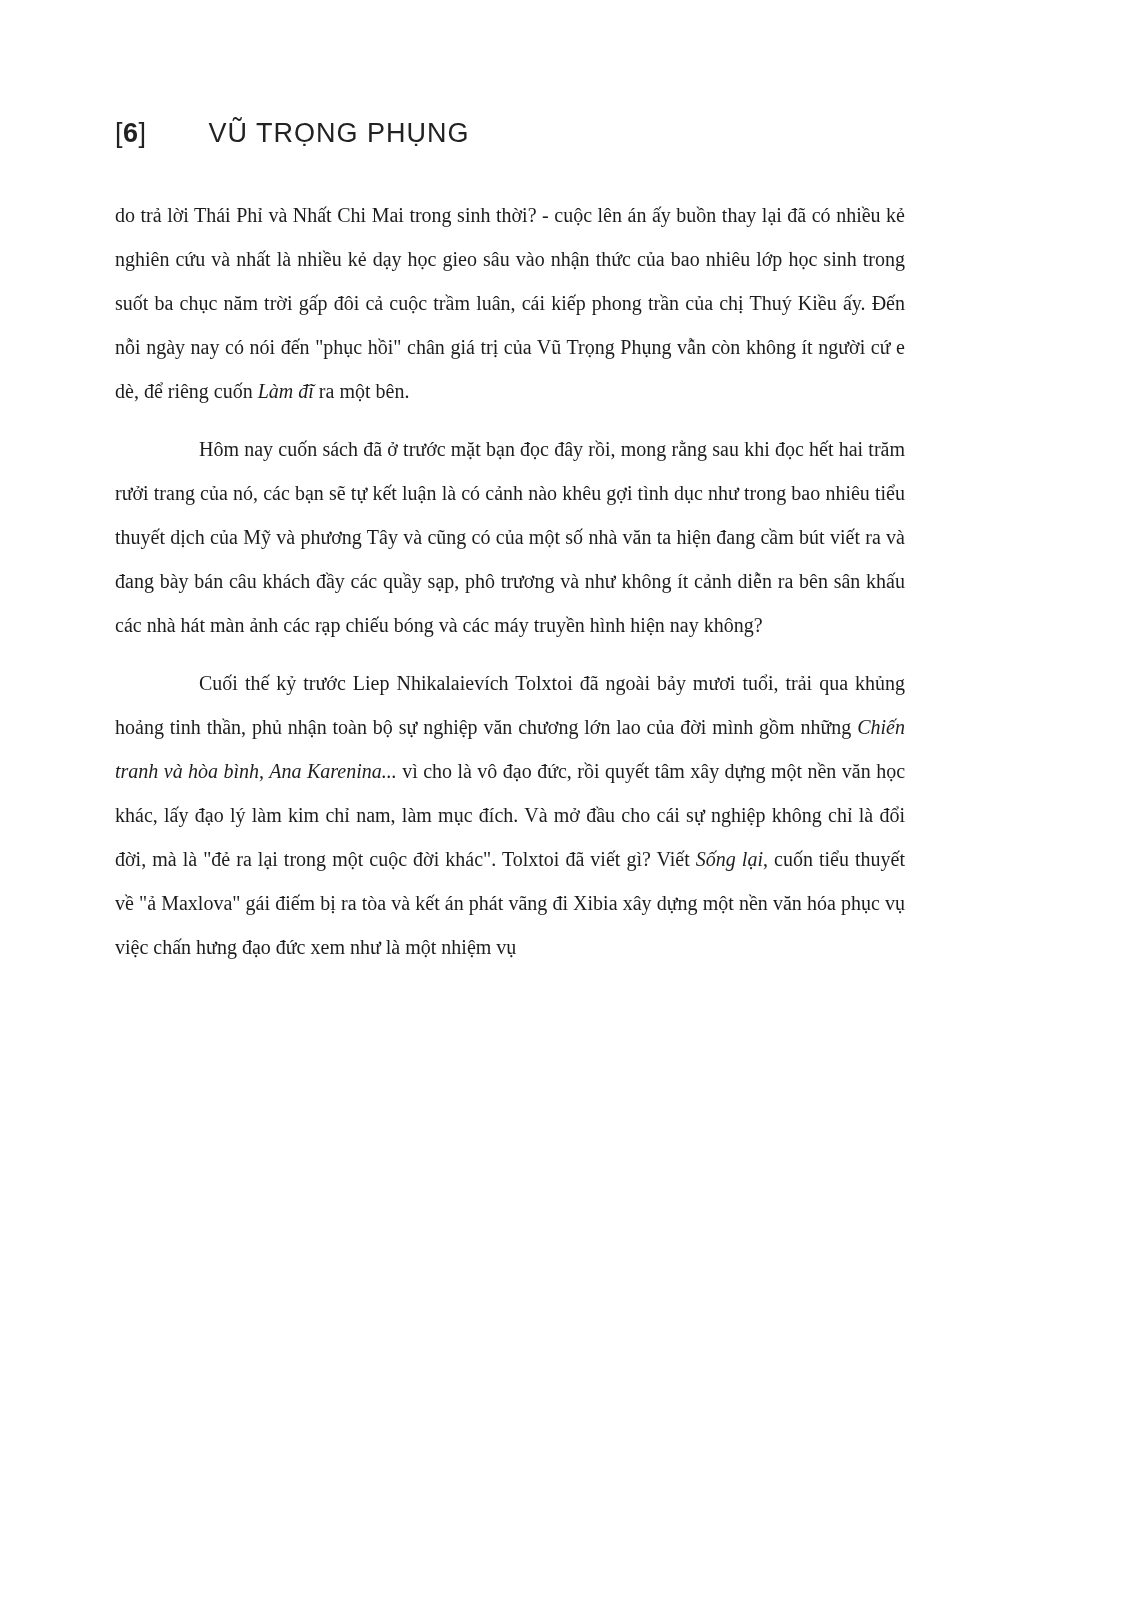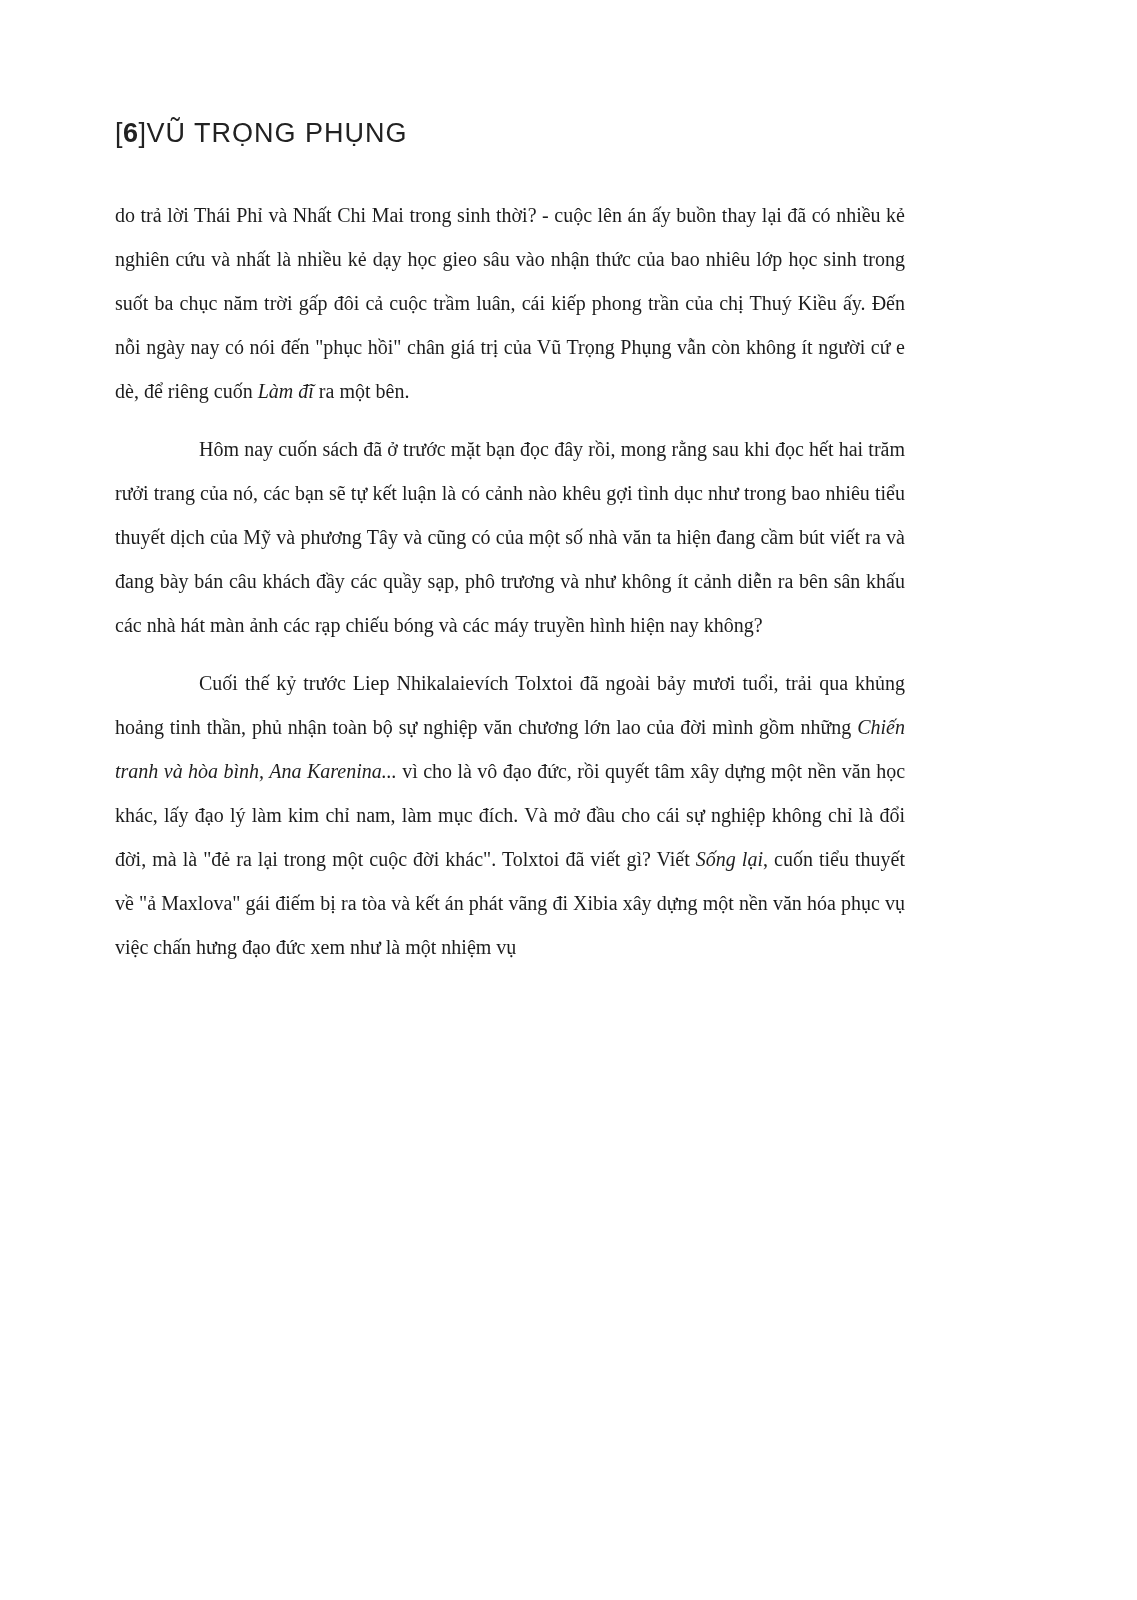--- a/index.html
+++ b/index.html
@@ -30,20 +30,21 @@
   .page-num {
     display: inline-flex;
   }
   .page-num .bracket {
     font-weight: normal;
   }
   .page-num .num {
     font-weight: bold;
   }
   .running-title {
+    margin-left: 62px;
     letter-spacing: 1px;
   }
   .body-text {
     font-family: Liberation Serif, serif;
     font-size: 20px;
     line-height: 44px;
     text-align: justify;
     color: #1d1d1d;
   }
   .para {

